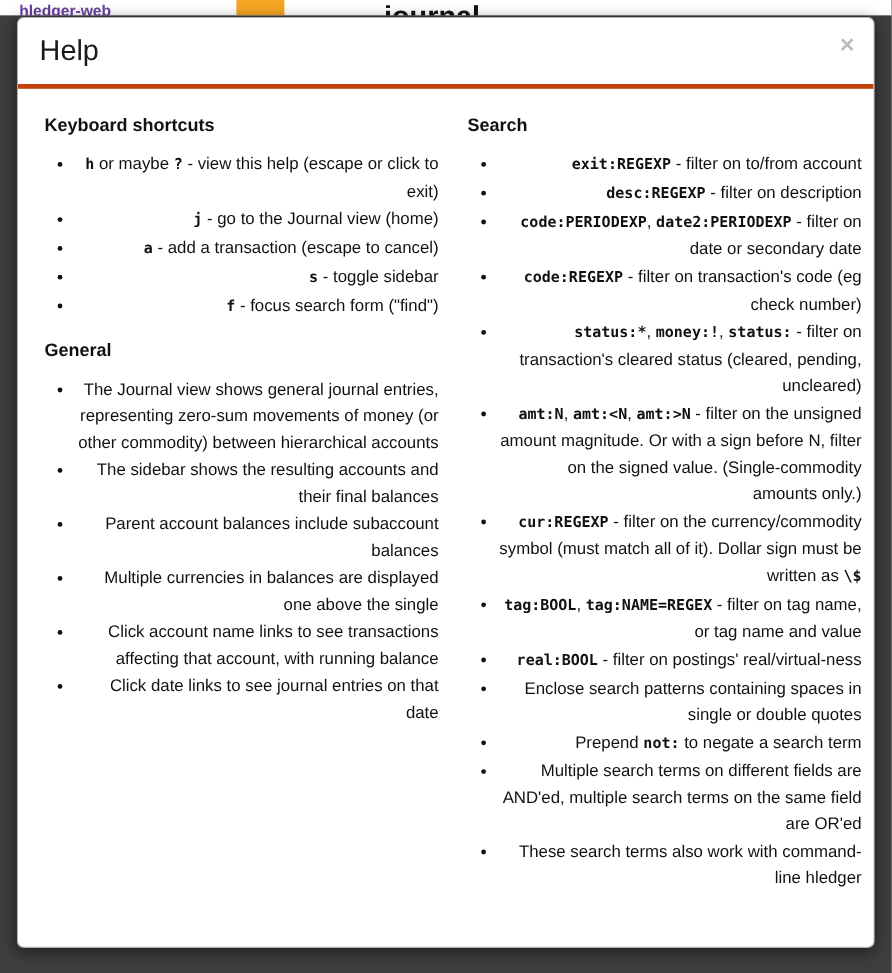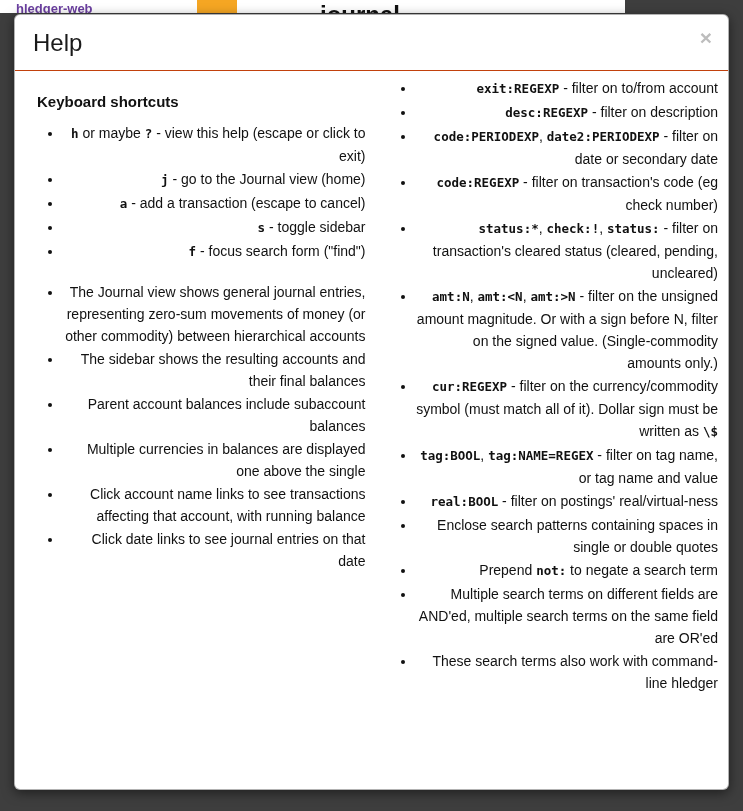--- a/index.html
+++ b/index.html
@@ -8,21 +8,21 @@
     position: relative;
     font-family: "Liberation Sans", sans-serif;
     background: #3e3e3e;
     overflow: hidden;
   }
 
   
   .page-behind {
     position: absolute;
     top: 0; left: 0;
-    width: 625px; height: 13px;
+    width: 743px; height: 13px;
     background: #ffffff;
     overflow: hidden;
     z-index: 1;
   }
   .brand-link {
     position: absolute;
     left: 16px; top: 1px;
     font-size: 13px;
     font-weight: bold;
     color: #6b3fa0;
@@ -63,21 +63,21 @@
     background: #ffffff;
     border: 1px solid rgba(0,0,0,0.3);
     border-radius: 6px;
     box-shadow: 0 3px 12px rgba(0,0,0,0.5);
     z-index: 3;
     overflow: hidden;
   }
   .modal-header {
     position: relative;
     padding: 14px 18px 13px 18px;
-    border-bottom: 1px solid #c2410c;
+    border-bottom: 4px solid #c2410c;
   }
   .modal-title {
     font-size: 24px;
     font-weight: 500;
     color: #1a1a1a;
     line-height: 28px;
   }
   .close-btn {
     position: absolute;
     top: 12px; right: 16px;
@@ -141,36 +141,38 @@
   <div class="modal-body">
     <div class="help-col">
         <div class="section-heading">Keyboard shortcuts</div>
         <ul>
           <li><code>h</code> or maybe <code>?</code> - view this help (escape or click to exit)</li>
           <li><code>j</code> - go to the Journal view (home)</li>
           <li><code>a</code> - add a transaction (escape to cancel)</li>
           <li><code>s</code> - toggle sidebar</li>
           <li><code>f</code> - focus search form ("find")</li>
         </ul>
+        <div class="section-heading">General</div>
         <ul>
           <li>The Journal view shows general journal entries, representing zero-sum movements of money (or other commodity) between hierarchical accounts</li>
           <li>The sidebar shows the resulting accounts and their final balances</li>
           <li>Parent account balances include subaccount balances</li>
           <li>Multiple currencies in balances are displayed one above the single</li>
           <li>Click account name links to see transactions affecting that account, with running balance</li>
           <li>Click date links to see journal entries on that date</li>
         </ul>
       </div>
     <div class="help-col">
+        <div class="section-heading">Search</div>
         <ul>
           <li><code>exit:REGEXP</code> - filter on to/from account</li>
           <li><code>desc:REGEXP</code> - filter on description</li>
           <li><code>code:PERIODEXP</code>, <code>date2:PERIODEXP</code> - filter on date or secondary date</li>
           <li><code>code:REGEXP</code> - filter on transaction's code (eg check number)</li>
-          <li><code>status:*</code>, <code>check:!</code>, <code>status:</code> - filter on transaction's cleared status (cleared, pending, uncleared)</li>
+          <li><code>status:*</code>, <code>money:!</code>, <code>status:</code> - filter on transaction's cleared status (cleared, pending, uncleared)</li>
           <li><code>amt:N</code>, <code>amt:&lt;N</code>, <code>amt:&gt;N</code> - filter on the unsigned amount magnitude. Or with a sign before N, filter on the signed value. (Single-commodity amounts only.)</li>
           <li><code>cur:REGEXP</code> - filter on the currency/commodity symbol (must match all of it). Dollar sign must be written as <code>\$</code></li>
           <li><code>tag:BOOL</code>, <code>tag:NAME=REGEX</code> - filter on tag name, or tag name and value</li>
           <li><code>real:BOOL</code> - filter on postings' real/virtual-ness</li>
           <li>Enclose search patterns containing spaces in single or double quotes</li>
           <li>Prepend <code>not:</code> to negate a search term</li>
           <li>Multiple search terms on different fields are AND'ed, multiple search terms on the same field are OR'ed</li>
           <li>These search terms also work with command-line hledger</li>
         </ul>
       </div>

